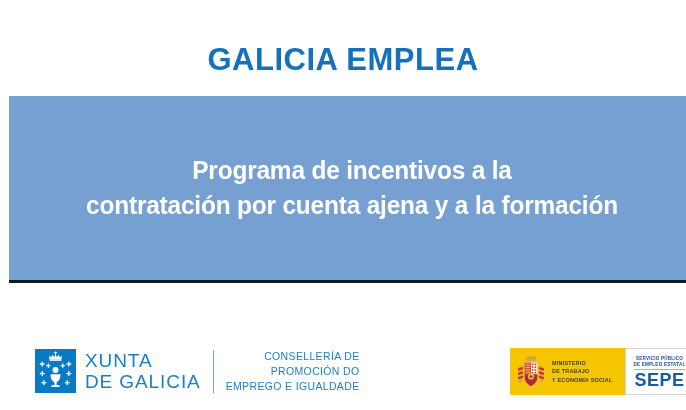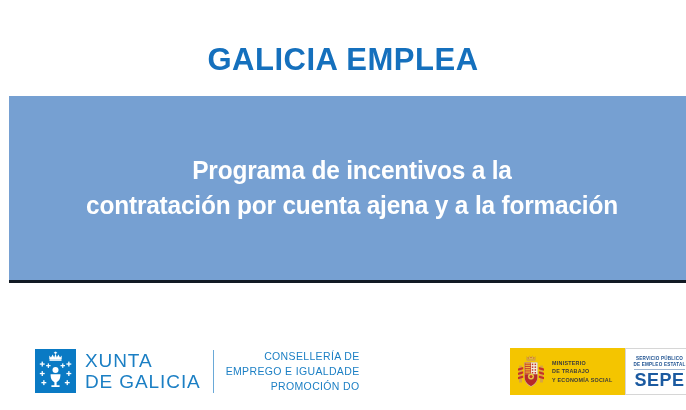--- a/index.html
+++ b/index.html
@@ -270,22 +270,22 @@
 
     <div class="xunta-word">
       <span>XUNTA</span>
       <span>DE GALICIA</span>
     </div>
 
     <div class="xunta-divider"></div>
 
     <div class="conselleria">
       <span>CONSELLERÍA DE</span>
+      <span>PROMOCIÓN DO</span>
       <span>EMPREGO E IGUALDADE</span>
-      <span>PROMOCIÓN DO</span>
     </div>
   </div>
 
   <div class="gov-logos">
 
     <div class="ministry">
       <svg class="escudo" viewBox="0 0 30 36" xmlns="http://www.w3.org/2000/svg">
 
         <g>
           <rect x="10.6" y="5.6" width="8.8" height="1.5" fill="#d9a441"></rect>

